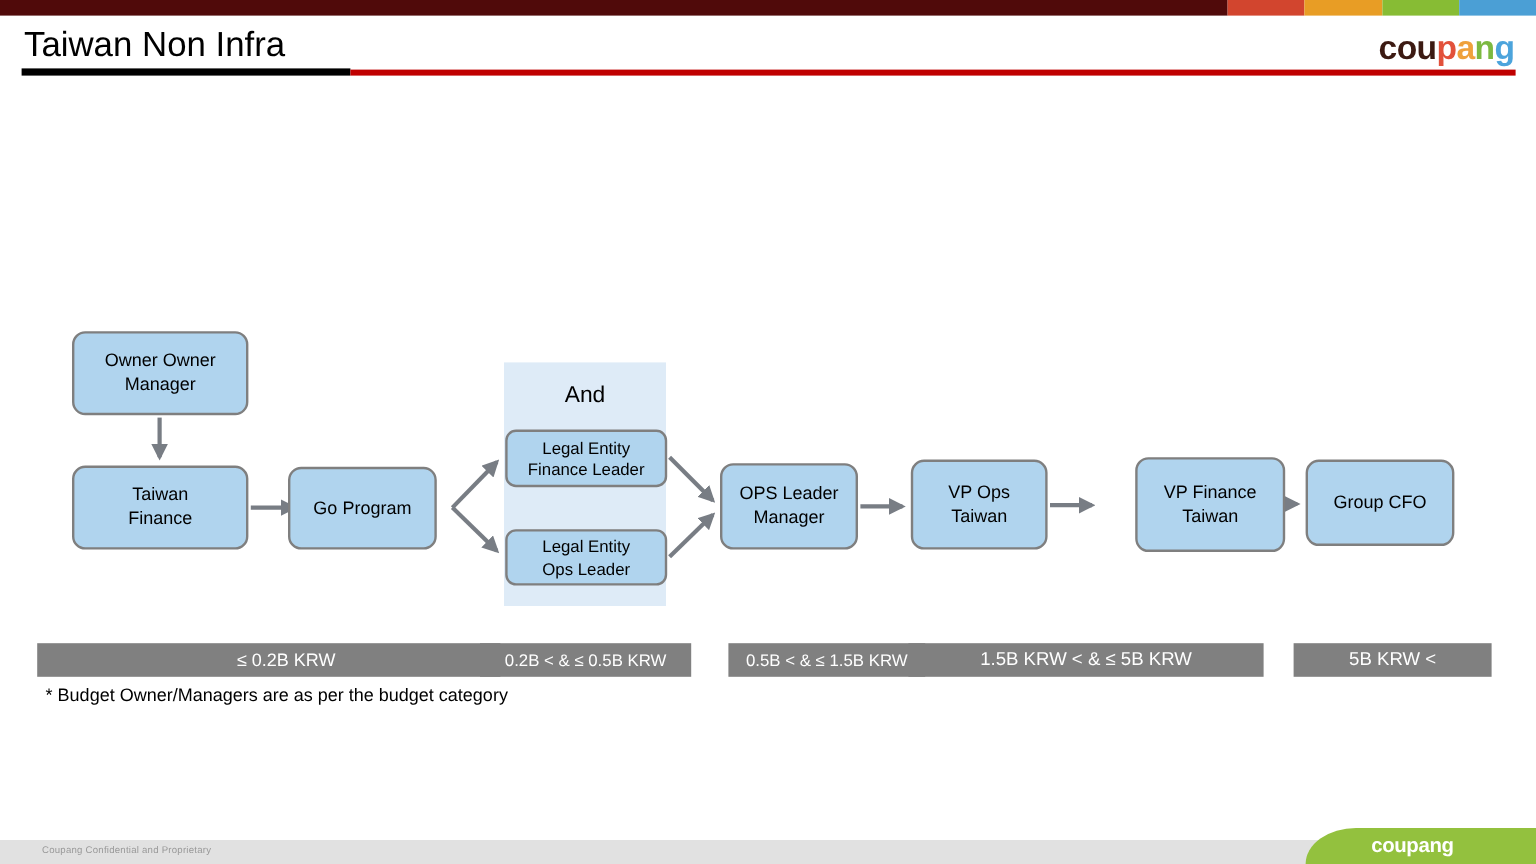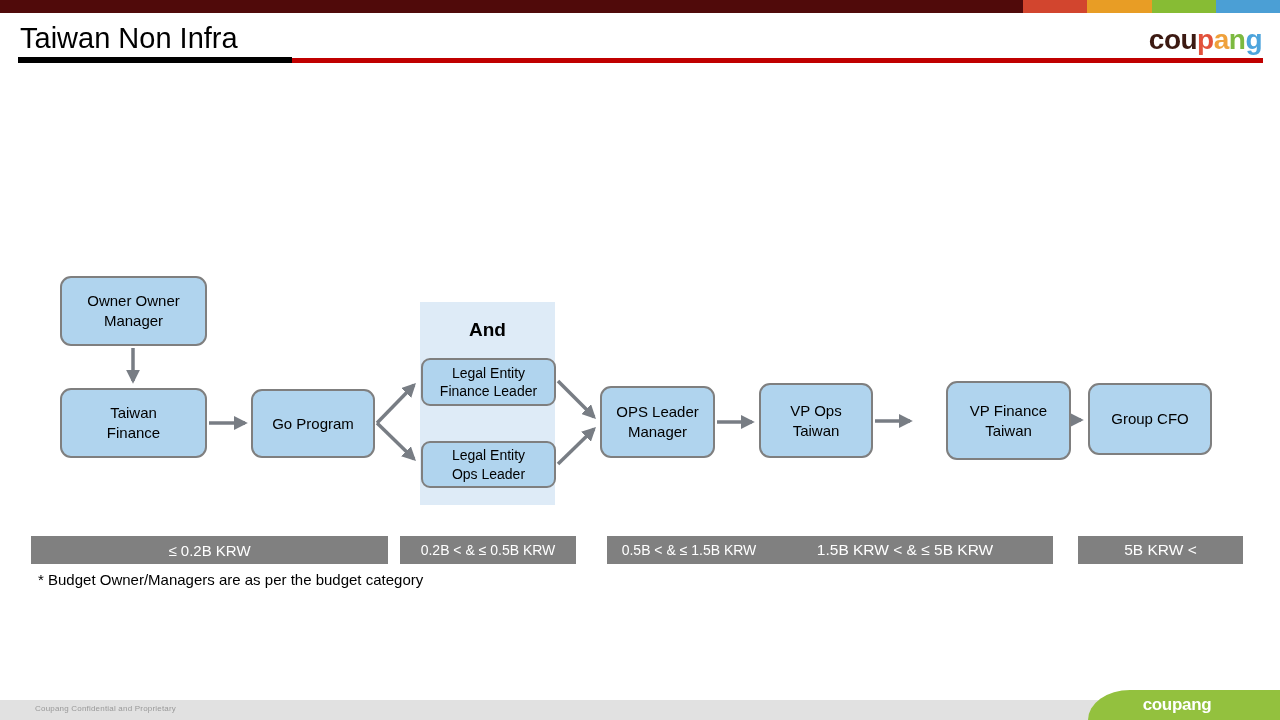--- a/index.html
+++ b/index.html
@@ -27,38 +27,38 @@
   .lc5{color:#efa13b;}
   .lc6{color:#7cb940;}
   .lc7{color:#4ca4dc;}
 
   
   .node{position:absolute;background:#b0d4ee;border:2px solid #7f7f7f;border-radius:11px;
         display:flex;align-items:center;justify-content:center;text-align:center;
         font-size:15px;color:#000;white-space:pre-line;line-height:1.32;box-sizing:border-box;}
   .n0{left:60px;top:276px;width:147px;height:70px;}
   .n1{left:60px;top:388px;width:147px;height:70px;}
-  .n2{left:251px;top:389px;width:124px;height:69px;}
+  .n2{left:240px;top:389px;width:124px;height:69px;}
   .n3{left:421px;top:358px;width:135px;height:48px;border-radius:9px;font-size:14px;}
   .n4{left:421px;top:441px;width:135px;height:47px;border-radius:9px;font-size:14px;}
   .n5{left:600px;top:386px;width:115px;height:72px;}
   .n6{left:759px;top:383px;width:114px;height:75px;}
   .n7{left:917px;top:381px;width:125px;height:79px;margin-left:29px;}
   .n8{left:1088px;top:383px;width:124px;height:72px;}
 
   .and-panel{position:absolute;left:420px;top:302px;width:135px;height:203px;background:#deebf7;}
   .and-label{position:absolute;left:420px;top:319px;width:135px;text-align:center;
-             font-size:19px;font-weight:bold;color:#000;}
+             font-size:19px;font-weight:normal;color:#000;}
 
   .arrows{position:absolute;left:0;top:0;width:1280px;height:720px;pointer-events:none;}
 
   
   .bar{position:absolute;top:536px;height:28px;background:#808080;color:#ffffff;
        display:flex;align-items:center;justify-content:center;font-size:15px;}
-  .b0{left:31px;width:357px;}
+  .b0{left:31px;width:357px;padding-left:29px;}
   .b1{left:400px;width:176px;font-size:14px;}
   .b2{left:583px;width:164px;font-size:14px;margin-left:24px;}
   .b3{left:757px;width:296px;font-size:15.5px;}
   .b4{left:1078px;width:165px;font-size:15.5px;}
 
   .footnote{position:absolute;left:38px;top:571px;font-size:15px;color:#000;}
 
   
   .footer-bar{position:absolute;left:0;top:700px;width:1280px;height:20px;background:#e1e1e1;}
   .footer-text{position:absolute;left:35px;top:704px;font-size:8px;color:#999999;letter-spacing:0.2px;}

